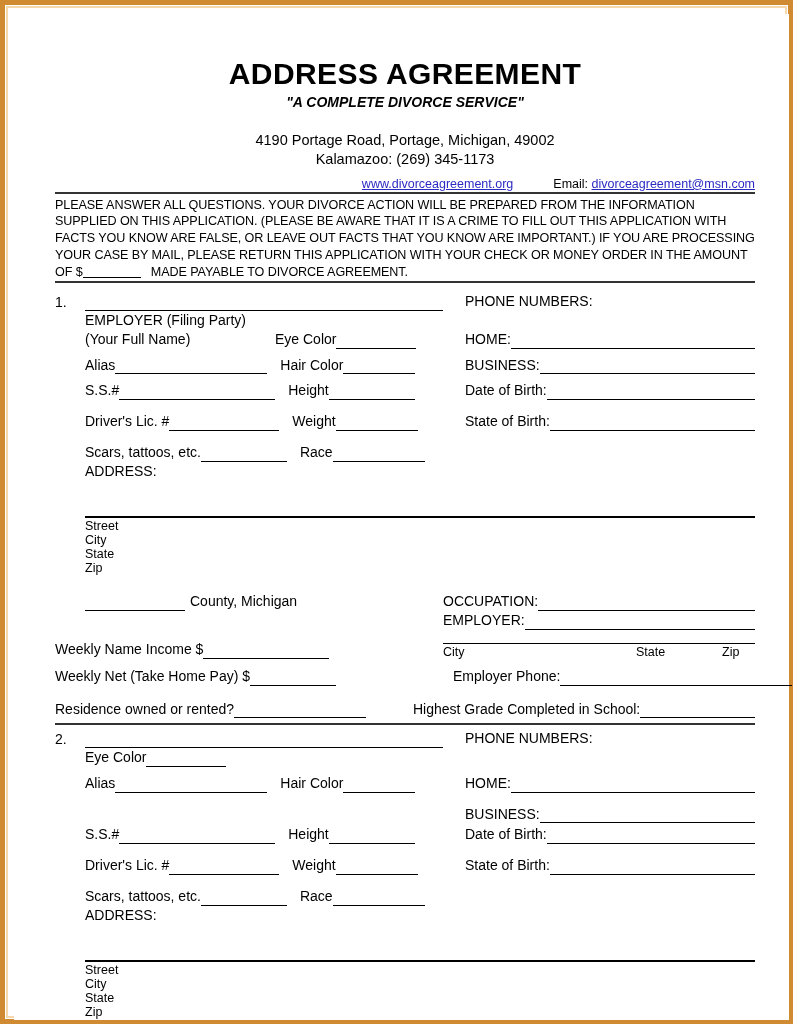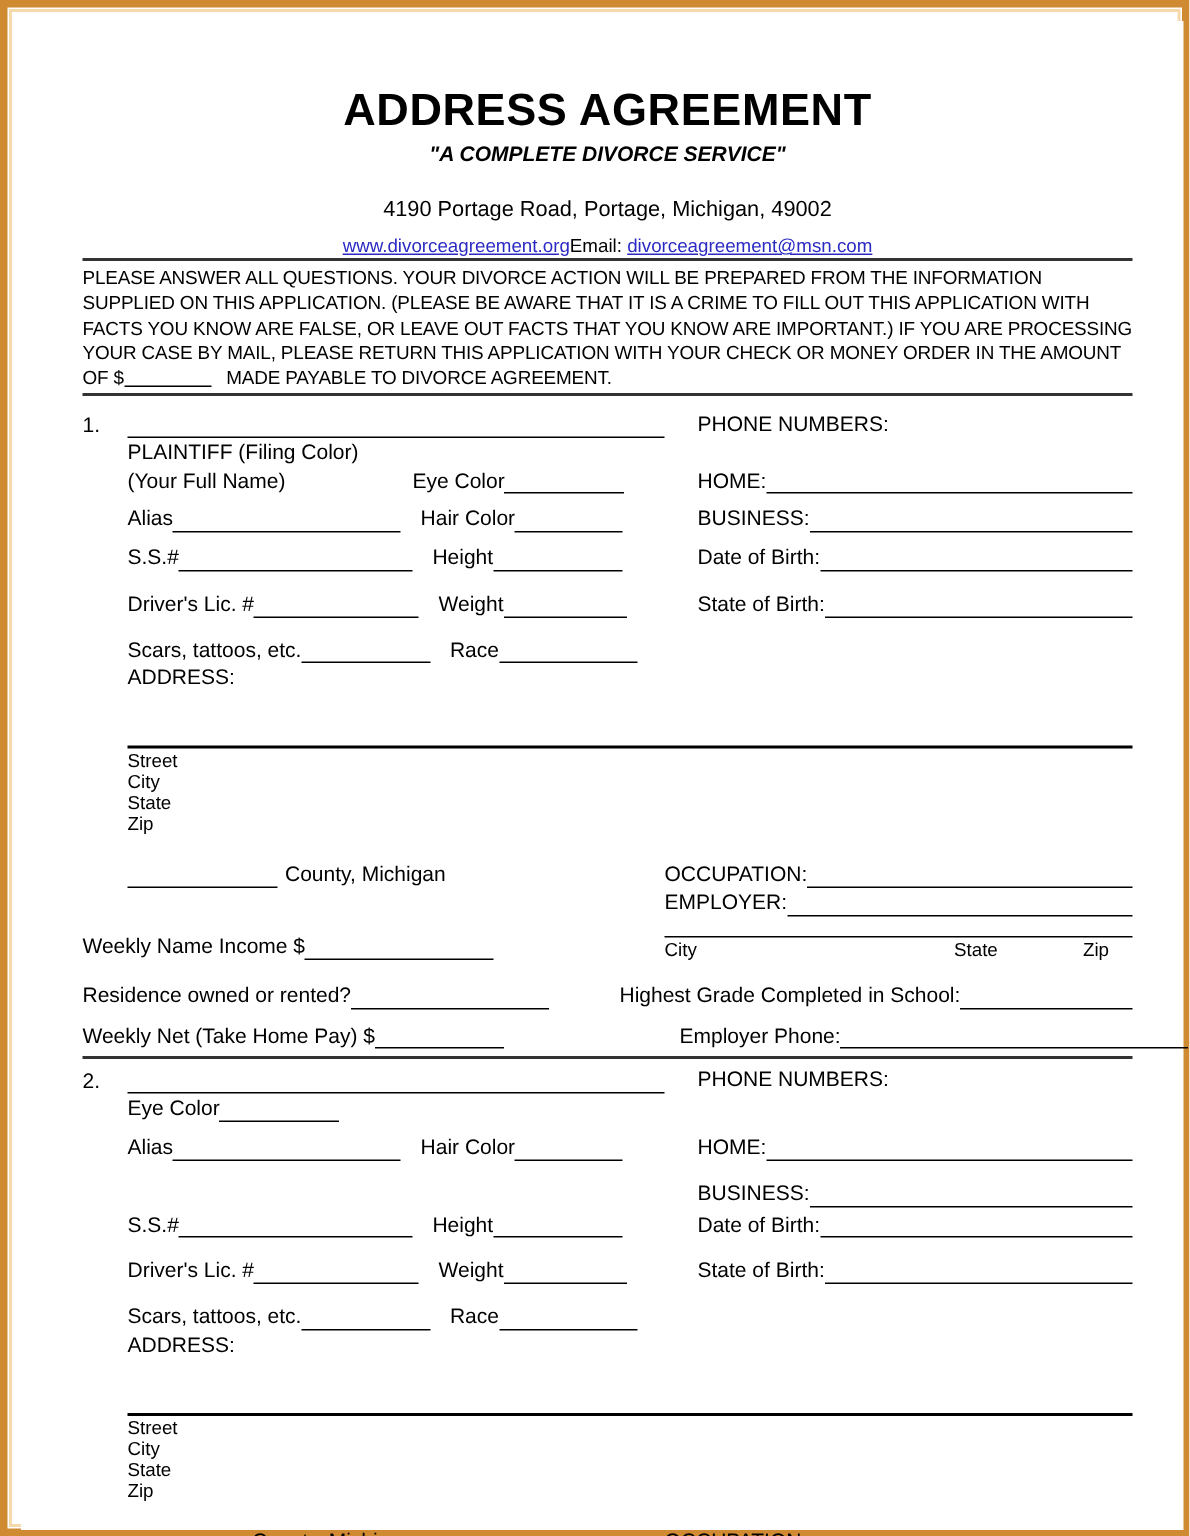--- a/index.html
+++ b/index.html
@@ -57,30 +57,30 @@
     margin-top: 21px;
     line-height: 1.35;
   }
   .phone-line {
     text-align: center;
     font-size: 14.5px;
     line-height: 1.35;
   }
   .contact-row {
     display: flex;
-    justify-content: center;
+    justify-content: flex-end;
     align-items: flex-end;
     font-size: 12.5px;
     margin-top: 7px;
   }
   .link {
     color: #2b2bc4;
     text-decoration: underline;
   }
-  .email-wrap { white-space: nowrap; }
+  .email-wrap { white-space: nowrap; margin-left: 40px; }
   .email-label { color: #000; text-decoration: none; }
 
   .rule-thick {
     border: 0;
     border-top: 2.5px solid #333;
     margin: 1px 0 0 0;
   }
 
   
   .instructions {
@@ -171,20 +171,21 @@
 </head>
 <body>
 
 <div class="page-frame">
 <div class="sheet">
 <div class="content">
 
   <div class="doc-title">ADDRESS AGREEMENT</div>
   <div class="doc-subtitle">"A COMPLETE DIVORCE SERVICE"</div>
   <div class="addr-line">4190 Portage Road, Portage, Michigan, 49002</div>
+  <div class="phone-line">Kalamazoo: (269) 345-1173</div>
 
   <div class="contact-row">
     <a class="link" href="#">www.divorceagreement.org</a>
     <span class="email-wrap"><span class="email-label">Email:</span>
       <a class="link" href="#">divorceagreement@msn.com</a></span>
   </div>
   <hr class="rule-thick">
 
   <p class="instructions"><span>PLEASE ANSWER ALL QUESTIONS.  YOUR DIVORCE ACTION WILL BE PREPARED FROM THE INFORMATION SUPPLIED ON THIS APPLICATION.  (PLEASE BE AWARE THAT IT IS A CRIME TO FILL OUT THIS APPLICATION WITH FACTS YOU KNOW ARE FALSE, OR LEAVE OUT FACTS THAT YOU KNOW ARE IMPORTANT.)  IF YOU ARE PROCESSING YOUR CASE BY MAIL, PLEASE RETURN THIS APPLICATION WITH YOUR CHECK OR MONEY ORDER IN THE AMOUNT OF $</span><span class="inline-blank" style="width:58px"></span>&nbsp;&nbsp;&nbsp;<span>MADE PAYABLE TO DIVORCE AGREEMENT.</span></p>
   <hr class="rule-thick">
@@ -196,21 +197,21 @@
         <span class="num">1.</span>
         <span class="name-rule"></span>
       </div>
       <div class="col-right" style="padding-left:22px;">
         <span class="lbl">PHONE NUMBERS:</span>
       </div>
     </div>
 
     <div class="row">
       <div class="col-left sub-ind">
-        <span class="lbl">PLAINTIFF (Filing Color)</span>
+        <span class="lbl">EMPLOYER (Filing Party)</span>
       </div>
       <div class="col-right"></div>
     </div>
 
     <div class="row">
       <div class="col-left sub-ind" style="display:flex;align-items:flex-end;">
         <span class="lbl" style="width:190px;flex:none;">(Your Full Name)</span>
         <span class="lbl">Eye Color</span>
         <span class="underline-solid" style="width:80px"></span>
       </div>
@@ -322,39 +323,39 @@
       <div class="col-right">
         <div class="emp-rule"></div>
         <div class="emp-csz">
           <span class="e1">City</span>
           <span class="e2">State</span>
           <span class="e3">Zip</span>
         </div>
       </div>
     </div>
 
+    <div class="row" style="margin-top:8px">
+      <div class="col-left" style="display:flex;align-items:flex-end;">
+        <span class="lbl">Weekly Net (Take Home Pay) $</span>
+        <span class="underline-solid" style="width:86px"></span>
+      </div>
+      <div class="col-right" style="display:flex;align-items:flex-end;padding-left:10px;">
+        <span class="lbl">Employer Phone:</span>
+        <span class="underline-solid" style="width:232px"></span>
+      </div>
+    </div>
+
     <div class="row" style="margin-top:14px">
       <div style="display:flex;align-items:flex-end;width:358px;flex:none;">
         <span class="lbl">Residence owned or rented?</span>
         <span class="underline-solid" style="width:132px"></span>
       </div>
       <div style="display:flex;align-items:flex-end;flex:1 1 auto;">
         <span class="lbl">Highest Grade Completed in School:</span>
         <span class="underline-solid" style="flex:1 1 auto;"></span>
-      </div>
-    </div>
-
-    <div class="row" style="margin-top:8px">
-      <div class="col-left" style="display:flex;align-items:flex-end;">
-        <span class="lbl">Weekly Net (Take Home Pay) $</span>
-        <span class="underline-solid" style="width:86px"></span>
-      </div>
-      <div class="col-right" style="display:flex;align-items:flex-end;padding-left:10px;">
-        <span class="lbl">Employer Phone:</span>
-        <span class="underline-solid" style="width:232px"></span>
       </div>
     </div>
   </div>
 
   <div class="sec-divider"></div>
 
   <div class="party" style="margin-top:4px">
 
     <div class="row">
       <div class="col-left" style="display:flex;align-items:flex-end;">

